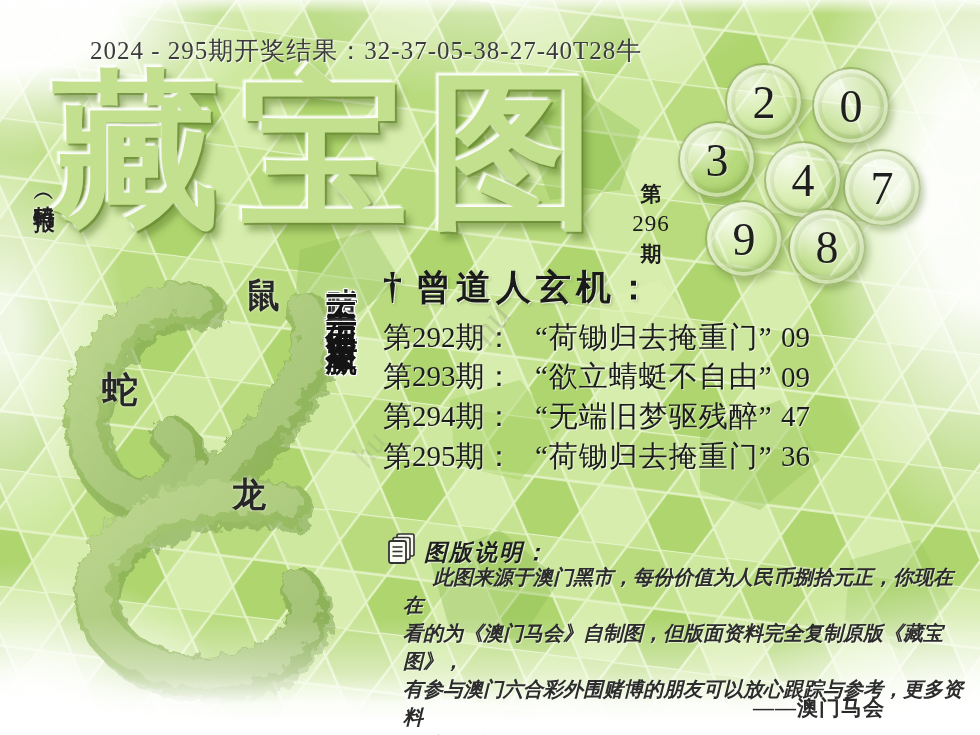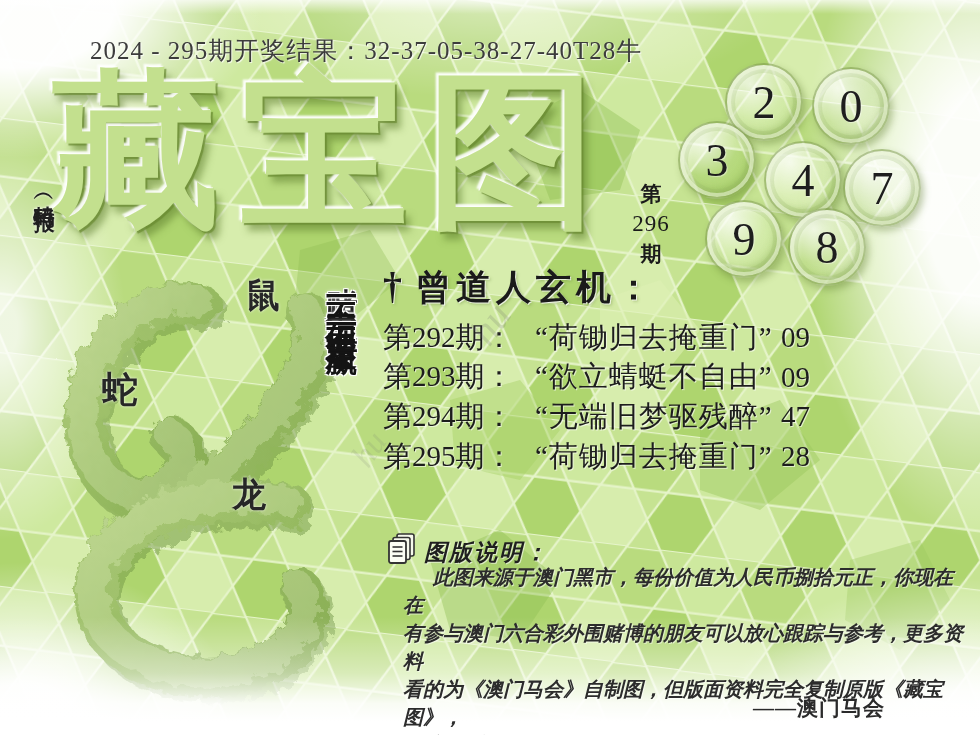--- a/index.html
+++ b/index.html
@@ -241,38 +241,38 @@
       <span class="result">09</span>
     </div>
     <div class="vrow">
       <span class="issue">第294期：</span>
       <span class="verse">“无端旧梦驱残醉”</span>
       <span class="result">47</span>
     </div>
     <div class="vrow">
       <span class="issue">第295期：</span>
       <span class="verse">“荷锄归去掩重门”</span>
-      <span class="result">28</span>
+      <span class="result">36</span>
     </div>
   </div>
 
   <svg class="pages-icon" width="32" height="34" viewBox="0 0 32 34" aria-hidden="true">
     <rect x="11" y="2" width="17" height="22" rx="2" fill="#f6f9ec" stroke="#333" stroke-width="1.6"></rect>
     <rect x="7" y="5.5" width="17" height="22" rx="2" fill="#f6f9ec" stroke="#333" stroke-width="1.6"></rect>
     <rect x="3" y="9" width="17" height="22" rx="2" fill="#fbfdf4" stroke="#333" stroke-width="1.8"></rect>
     <line x1="6.5" y1="15" x2="16.5" y2="15" stroke="#333" stroke-width="1.6"></line>
     <line x1="6.5" y1="19.5" x2="16.5" y2="19.5" stroke="#333" stroke-width="1.6"></line>
     <line x1="6.5" y1="24" x2="16.5" y2="24" stroke="#333" stroke-width="1.6"></line>
   </svg>
   <div class="txt notes-head">图版说明：</div>
 
   <div class="txt notes-body">
     <div class="indent">此图来源于澳门黑市，每份价值为人民币捌拾元正，你现在在</div>
+    <div>看的为《澳门马会》自制图，但版面资料完全复制原版《藏宝图》，</div>
     <div>有参与澳门六合彩外围赌博的朋友可以放心跟踪与参考，更多资料</div>
-    <div>看的为《澳门马会》自制图，但版面资料完全复制原版《藏宝图》，</div>
     <div>请注观看</div>
   </div>
 
   <div class="txt signature">——澳门马会</div>
 
   <span class="wm wm1">hu</span>
   <span class="wm wm2">hu</span>
 
 </div>
 

